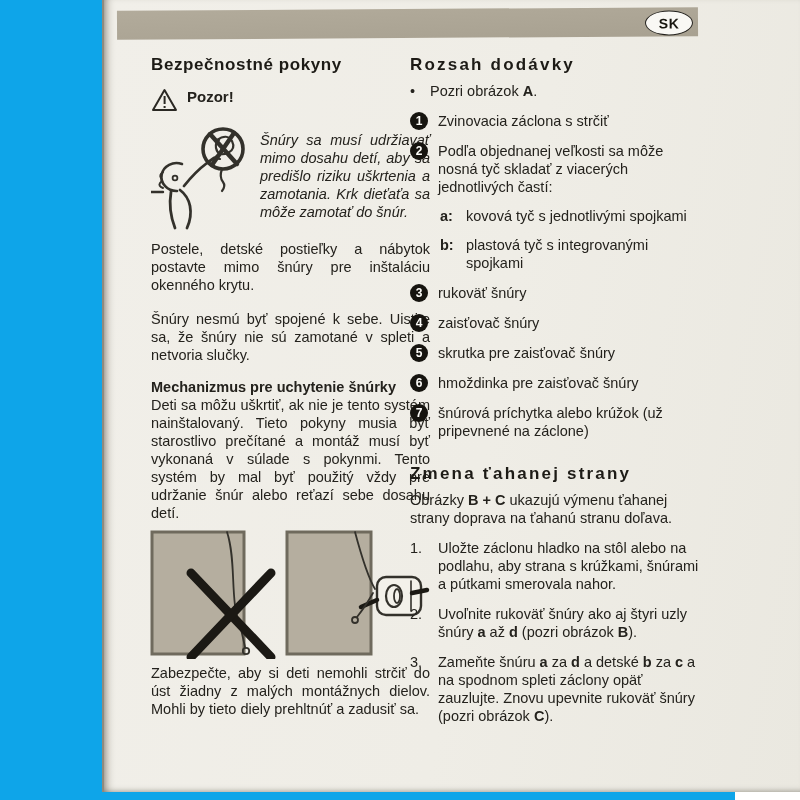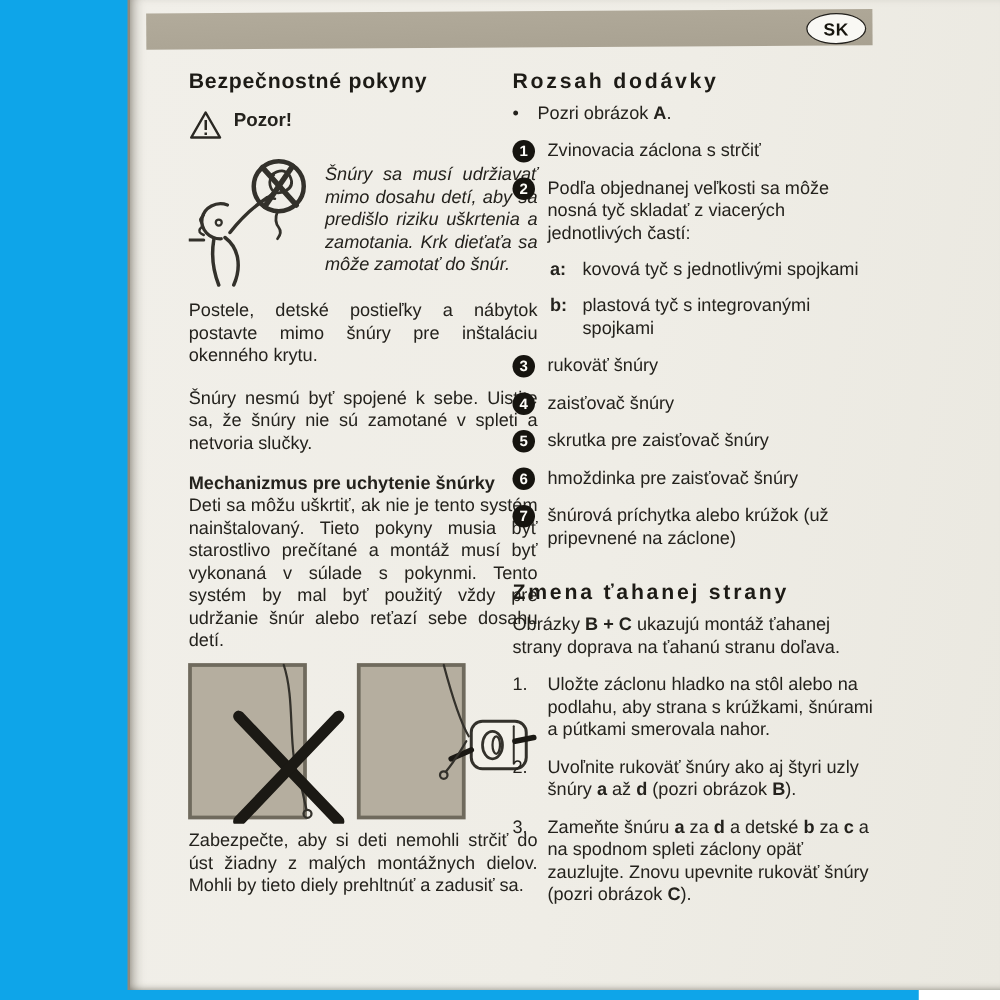--- a/index.html
+++ b/index.html
@@ -186,21 +186,21 @@
       <div class="supply-item">
         <span class="badge">6</span>
         <span class="itext seg"><span>hmoždinka pre zaisťovač šnúry</span></span>
       </div>
       <div class="supply-item">
         <span class="badge">7</span>
         <span class="itext seg"><span>šnúrová príchytka alebo krúžok (už pripevnené na záclone)</span></span>
       </div>
 
       <h1 class="rc-title sec2-title">Zmena ťahanej strany</h1>
-      <p class="sec2-intro seg"><span>Obrázky </span><b>B + C</b><span> ukazujú montáž ťahanej strany doprava na ťahanú stranu doľava.</span></p>
+      <p class="sec2-intro seg"><span>Obrázky </span><b>B + C</b><span> ukazujú výmenu ťahanej strany doprava na ťahanú stranu doľava.</span></p>
 
       <div class="step">
         <span class="stepnum">1.</span>
         <span class="itext seg"><span>Uložte záclonu hladko na stôl alebo na podlahu, aby strana s krúžkami, šnúrami a pútkami smerovala nahor.</span></span>
       </div>
       <div class="step">
         <span class="stepnum">2.</span>
         <span class="itext seg"><span>Uvoľnite rukoväť šnúry ako aj štyri uzly šnúry </span><b>a</b><span> až </span><b>d</b><span> (pozri obrázok </span><b>B</b><span>).</span></span>
       </div>
       <div class="step">

